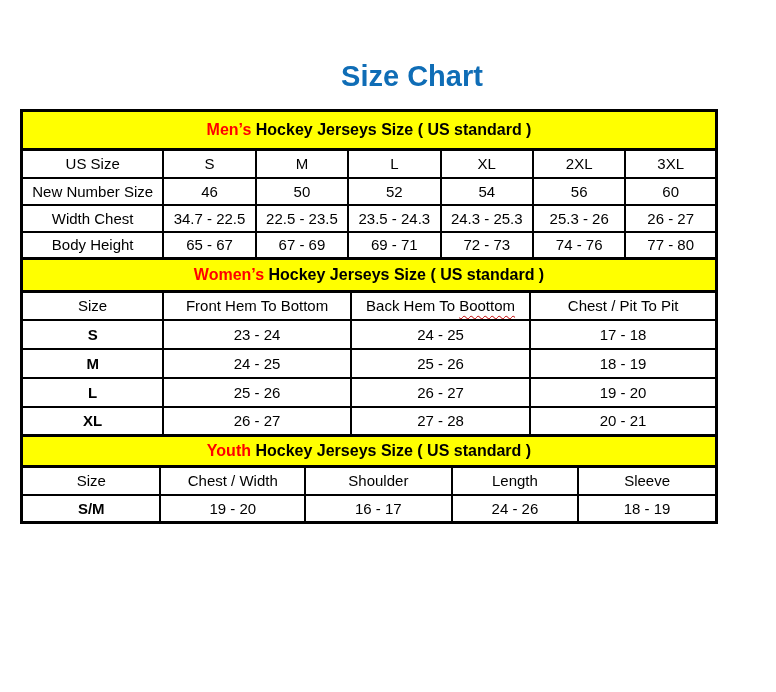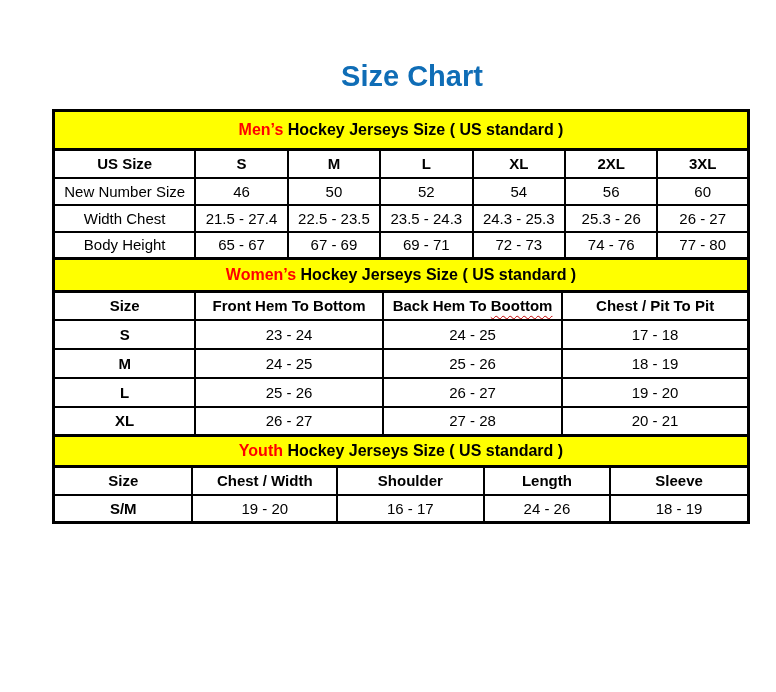--- a/index.html
+++ b/index.html
@@ -12,21 +12,21 @@
   }
   .page-title {
     margin: 60px 0 16px 0;
     text-align: center;
     font-size: 29px;
     font-weight: bold;
     letter-spacing: 0px;
   }
   #tables {
     width: 596px;
-    margin-left: 52px;
+    margin-left: 20px;
     border-radius: 25px;
   }
   table.size-table {
     border-collapse: collapse;
     table-layout: fixed;
     width: 698px;
     border: 3px solid #000000;
   }
   table.size-table + table.size-table { margin-top: -3px; }
   td {
@@ -41,21 +41,21 @@
   td.title-cell {
     background: #ffff00;
     font-weight: bold;
     font-size: 16px;
     border-bottom: 3px solid #000000;
     border-top: 3px solid #000000;
   }
   .t-mens  td.title-cell { height: 39px; }
   .t-womens td.title-cell { height: 33px; }
   .t-youth td.title-cell { height: 31px; }
-  tr.row-header td { font-weight: bold; height: 28px; text-align: center; }
+  tr.row-header td { font-weight: normal; height: 28px; text-align: center; }
   .t-mens   tr.row-data td { height: 27px; }
   .t-womens tr.row-data td { height: 29px; }
   .t-youth  tr.row-data td { height: 28px; }
   .bold-label { font-weight: bold; }
   .hl-red { color: #ff0000; }
   .squiggle {
     text-decoration: underline;
     text-decoration-style: wavy;
     text-decoration-color: #c00000;
     text-decoration-thickness: 1px;
@@ -96,21 +96,21 @@
           <td>New Number Size</td>
           <td>46</td>
           <td>50</td>
           <td>52</td>
           <td>54</td>
           <td>56</td>
           <td>60</td>
         </tr>
         <tr class="row-data">
           <td>Width Chest</td>
-          <td>21.5 - 27.4</td>
+          <td>34.7 - 22.5</td>
           <td>22.5 - 23.5</td>
           <td>23.5 - 24.3</td>
           <td>24.3 - 25.3</td>
           <td>25.3 - 26</td>
           <td>26 - 27</td>
         </tr>
         <tr class="row-data">
           <td>Body Height</td>
           <td>65 - 67</td>
           <td>67 - 69</td>

